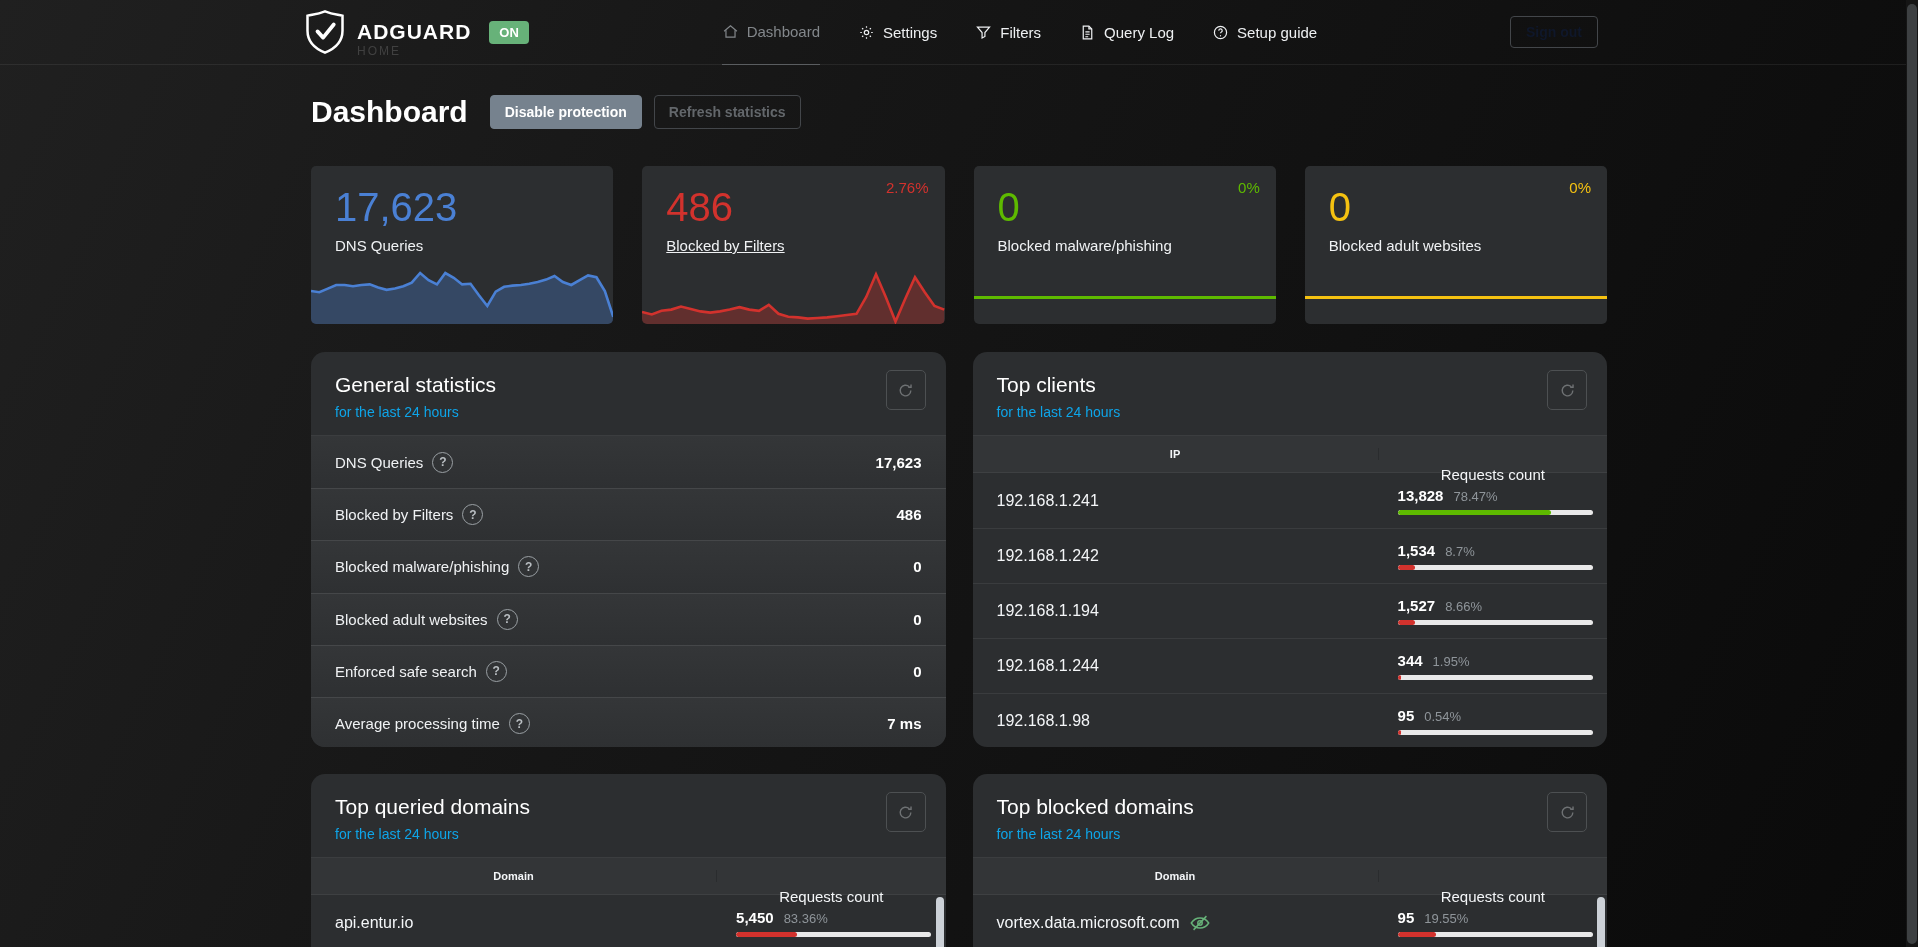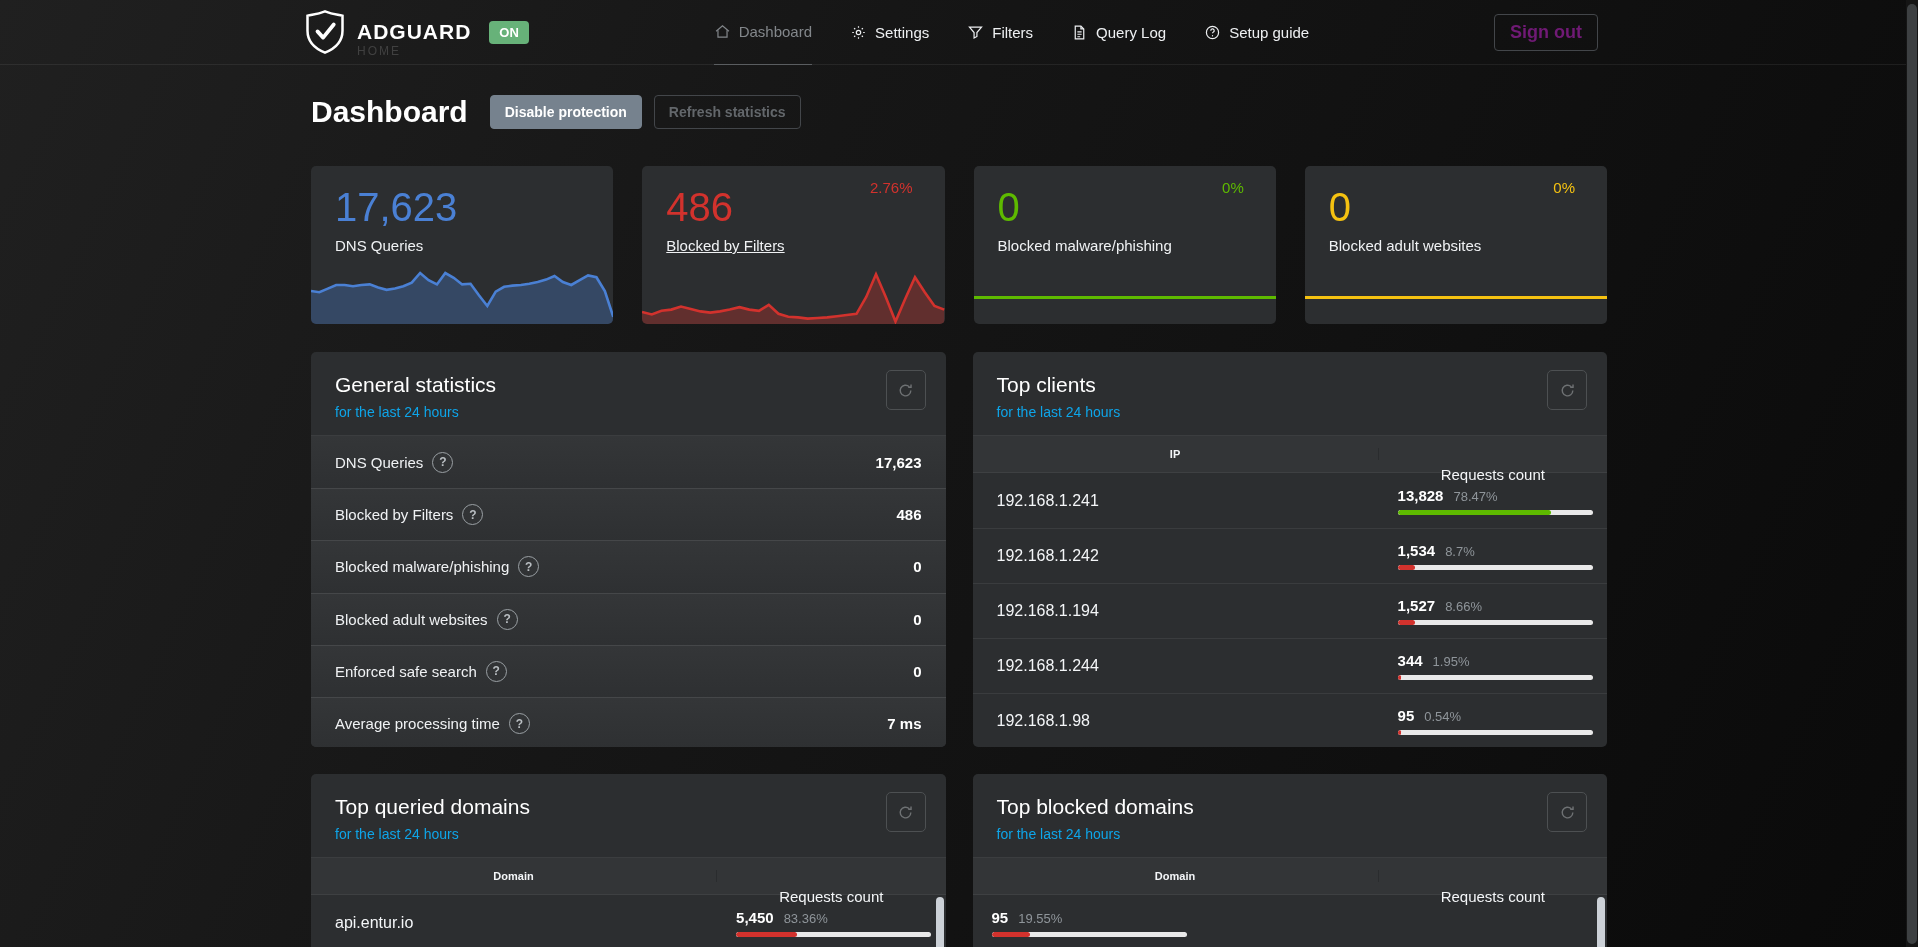--- a/index.html
+++ b/index.html
@@ -19,43 +19,43 @@
   .brand { display:flex; align-items:center; gap:12px; }
   .brand-shield { width:40px; height:46px; color:#fff; }
   .brand-text { line-height:1;margin-top:13px; }
   .brand-name { font-size:21px; font-weight:bold; letter-spacing:1px; color:#fff; }
   .brand-sub { font-size:12px; color:#404040; letter-spacing:2px; margin-top:3px; }
   .on-badge { background:#67b279; color:#fff; font-size:13px; font-weight:bold; border-radius:4px; padding:4px 10px; margin-left:6px; }
   nav { flex:1; display:flex; justify-content:center; gap:38px; height:65px; align-items:center; }
   .nav-item { display:flex; align-items:center; gap:8px; font-size:15px; color:#eef0f2; cursor:pointer; height:65px; }
   .nav-item svg { width:17px; height:17px; }
   .nav-item.active { color:#83878b; border-bottom:1px solid #5a5d60; height:51px; margin-top:14px; padding-bottom:14px; }
-  .signout-btn { border:1px solid #43464a; background:transparent; color:#701a75; font-size:18px; font-weight:bold; padding:7px 15px; border-radius:4px; cursor:pointer; }
+  .signout-btn { border:1px solid #43464a; background:transparent; color:#0f172a; font-size:14px; font-weight:bold; padding:7px 15px; border-radius:4px; cursor:pointer; }
 
   
   .container { width:1296px; margin:0 auto; }
   .title-row { display:flex; align-items:center; gap:12px; margin-top:30px; }
   .page-title { font-size:30px; font-weight:bold; color:#fff; margin-right:10px; }
   .btn-solid { background:#76828e; border:1px solid #76828e; color:#fff; font-size:14px; font-weight:bold; padding:8px 14px; border-radius:4px; cursor:pointer; }
   .btn-ghost { background:transparent; border:1px solid #43464a; color:#63676b; font-size:14px; font-weight:bold; padding:8px 14px; border-radius:4px; cursor:pointer; }
 
   
   .cards-row { display:grid; grid-template-columns:repeat(4,1fr); gap:29px; margin-top:37px; }
   .stat-card { position:relative; background:#2c2e30; border-radius:5px; height:158px; overflow:hidden; }
   .stat-body { position:relative; z-index:2; padding:20px 24px; }
   .stat-value { font-size:40px; line-height:1.05; }
   .stat-label { margin-top:9px; font-size:15px; color:#f0f2f4; display:inline-block; }
   .stat-label.link { text-decoration:underline; cursor:pointer; }
-  .stat-percent { position:absolute; top:13px; right:32px; font-size:15px; z-index:2; }
+  .stat-percent { position:absolute; top:13px; right:16px; font-size:15px; z-index:2; }
   .spark { position:absolute; left:0; right:0; bottom:0; height:60px; width:100%; z-index:1; }
   .flatline { position:absolute; left:0; right:0; height:3px; z-index:1; }
 
   
   .panels-row { display:grid; grid-template-columns:1fr 1fr; gap:27px; margin-top:28px; }
-  .panel { position:relative; background:#2c2e30; border-radius:5px; overflow:hidden; }
+  .panel { position:relative; background:#2c2e30; border-radius:14px; overflow:hidden; }
   .panel.h-top { height:395px; }
   .panel.h-bottom { height:320px; }
   .panel-head { padding:21px 24px 15px 24px; border-bottom:1px solid #3b3d3f; position:relative; }
   .panel-title { font-size:21px; color:#fff; }
   .panel-sub { font-size:14px; color:#0ea5e9; margin-top:7px; }
   .refresh-btn { position:absolute; top:18px; right:20px; width:40px; height:40px; border:1px solid #4d5052; border-radius:5px; background:transparent; color:#6e7üz173; color:#6e7173; display:flex; align-items:center; justify-content:center; cursor:pointer; }
   .refresh-btn svg { width:17px; height:17px; }
 
   
   .gs-row { display:flex; align-items:center; justify-content:space-between; height:52.2px; padding:0 24px; border-top:1px solid #454749; background:linear-gradient(180deg,#343638,#2e3032); }
@@ -384,20 +384,30 @@
               <path d="M19.8 3.5v4h-4"></path>
             </svg>
           </button>
       </div>
       <div class="tbl-head">
         <div class="col1">Domain</div>
         <div class="col2">Requests count</div>
       </div>
       <div id="blocked-rows">
           <div class="tbl-row">
+            <div class="cell1">
+              <span>vortex.data.microsoft.com</span>
+              <span class="tracker-icon" style="display: inline-flex;">
+                <svg viewBox="0 0 24 24" fill="none" stroke="currentColor" stroke-width="1.6">
+                  <path d="M2.5 12S6 6.5 12 6.5 21.5 12 21.5 12 18 17.5 12 17.5 2.5 12 2.5 12z"></path>
+                  <circle cx="12" cy="12" r="2.4"></circle>
+                  <path d="M5 19.5 19 4.5"></path>
+                </svg>
+              </span>
+            </div>
             <div class="cell2">
               <div class="count-line">
                 <span class="count">95</span>
                 <span class="pct">19.55%</span>
               </div>
               <div class="bar">
                 <div class="bar-fill" style="width: 19.55%; background: rgb(210, 50, 45);"></div>
               </div>
             </div>
           </div>

